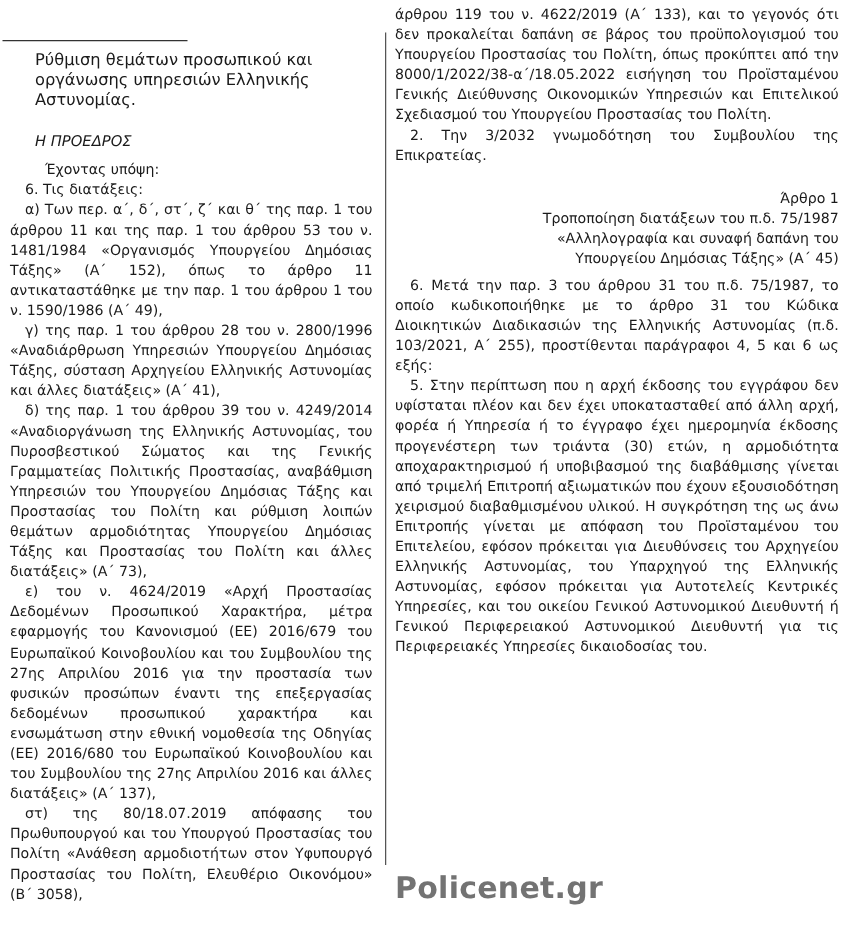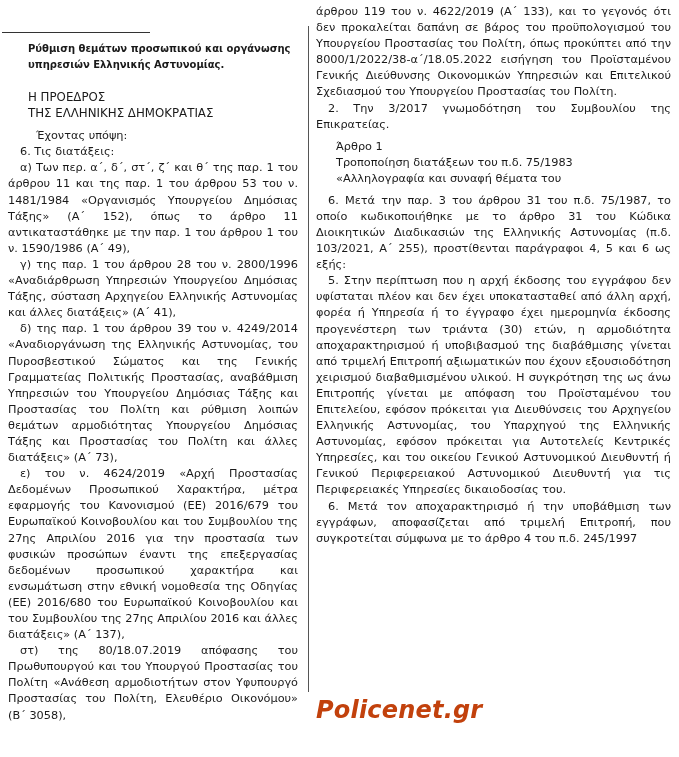--- a/index.html
+++ b/index.html
@@ -3,60 +3,59 @@
 <meta charset="utf-8">
 <style>
   html, body { margin: 0; padding: 0; background: #ffffff; }
   body { width: 679px; height: 757px; position: relative; overflow: hidden;
          font-family: "DejaVu Sans", sans-serif; color: #1a1a1a; }
   .topline { position: absolute; left: 2px; top: 32px; width: 148px; height: 1px; background: #333; }
   .col { position: absolute; font-size: 11.3px; line-height: 16.1px; }
   .col-left { left: 8px; top: 41px; width: 290px; }
   .col-right { left: 316px; top: 4px; width: 355px; }
   .divider { position: absolute; left: 308px; top: 26px; width: 1px; height: 666px; background: #555; }
-  .title { font-weight: bold; padding-left: 20px; margin: 0 0 8px 0; font-size: 10px; }
-  .issuer { padding-left: 20px; margin: 16px 0 7px 0; font-size: 11.8px; }
+  .title { font-weight: normal; padding-left: 20px; margin: 0 0 8px 0; font-size: 13px; }
+  .issuer { padding-left: 20px; margin: 16px 0 7px 0; font-size: 11.8px; font-style: italic; }
   .issuer div { line-height: 16px; }
   p { margin: 0; text-align: justify; }
   p.ind { text-indent: 12px; }
   p.first { text-indent: 4px; margin-left: 24px; }
-  .article { padding-left: 20px; margin: 6px 0 6px 0; }
+  .article { padding-left: 20px; margin: 18px 0 6px 0; text-align: right; }
   .article div { line-height: 16px; }
   .watermark { position: absolute; left: 316px; top: 696px; font-family: "DejaVu Sans", sans-serif;
                font-weight: bold; font-size: 24px; color: #2a9ad8; letter-spacing: 0.2px; }
 </style>
 </head>
 <body>
 
 <div class="topline"></div>
 
 <div class="col col-left">
   <div class="title">Ρύθμιση θεμάτων προσωπικού και οργάνωσης υπηρεσιών Ελληνικής Αστυνομίας.</div>
   <div class="issuer">
     <div>Η ΠΡΟΕΔΡΟΣ</div>
-    <div>ΤΗΣ ΕΛΛΗΝΙΚΗΣ ΔΗΜΟΚΡΑΤΙΑΣ</div>
   </div>
   <p class="first">Έχοντας υπόψη:</p>
   <p class="ind">6. Τις διατάξεις:</p>
   <p class="ind">α) Των περ. α΄, δ΄, στ΄, ζ΄ και θ΄ της παρ. 1 του άρθρου 11 και της παρ. 1 του άρθρου 53 του ν. 1481/1984 «Οργανισμός Υπουργείου Δημόσιας Τάξης» (Α΄ 152), όπως το άρθρο 11 αντικαταστάθηκε με την παρ. 1 του άρθρου 1 του ν. 1590/1986 (Α΄ 49),</p>
   <p class="ind">γ) της παρ. 1 του άρθρου 28 του ν. 2800/1996 «Αναδιάρθρωση Υπηρεσιών Υπουργείου Δημόσιας Τάξης, σύσταση Αρχηγείου Ελληνικής Αστυνομίας και άλλες διατάξεις» (Α΄ 41),</p>
   <p class="ind">δ) της παρ. 1 του άρθρου 39 του ν. 4249/2014 «Αναδιοργάνωση της Ελληνικής Αστυνομίας, του Πυροσβεστικού Σώματος και της Γενικής Γραμματείας Πολιτικής Προστασίας, αναβάθμιση Υπηρεσιών του Υπουργείου Δημόσιας Τάξης και Προστασίας του Πολίτη και ρύθμιση λοιπών θεμάτων αρμοδιότητας Υπουργείου Δημόσιας Τάξης και Προστασίας του Πολίτη και άλλες διατάξεις» (Α΄ 73),</p>
   <p class="ind">ε) του ν. 4624/2019 «Αρχή Προστασίας Δεδομένων Προσωπικού Χαρακτήρα, μέτρα εφαρμογής του Κανονισμού (ΕΕ) 2016/679 του Ευρωπαϊκού Κοινοβουλίου και του Συμβουλίου της 27ης Απριλίου 2016 για την προστασία των φυσικών προσώπων έναντι της επεξεργασίας δεδομένων προσωπικού χαρακτήρα και ενσωμάτωση στην εθνική νομοθεσία της Οδηγίας (ΕΕ) 2016/680 του Ευρωπαϊκού Κοινοβουλίου και του Συμβουλίου της 27ης Απριλίου 2016 και άλλες διατάξεις» (Α΄ 137),</p>
   <p class="ind">στ) της 80/18.07.2019 απόφασης του Πρωθυπουργού και του Υπουργού Προστασίας του Πολίτη «Ανάθεση αρμοδιοτήτων στον Υφυπουργό Προστασίας του Πολίτη, Ελευθέριο Οικονόμου» (Β΄ 3058),</p>
 
 </div>
 
 <div class="divider"></div>
 
 <div class="col col-right">
   <p>άρθρου 119 του ν. 4622/2019 (Α΄ 133), και το γεγονός ότι δεν προκαλείται δαπάνη σε βάρος του προϋπολογισμού του Υπουργείου Προστασίας του Πολίτη, όπως προκύπτει από την 8000/1/2022/38-α΄/18.05.2022 εισήγηση του Προϊσταμένου Γενικής Διεύθυνσης Οικονομικών Υπηρεσιών και Επιτελικού Σχεδιασμού του Υπουργείου Προστασίας του Πολίτη.</p>
-  <p class="ind">2. Την 3/2017 γνωμοδότηση του Συμβουλίου της Επικρατείας.</p>
+  <p class="ind">2. Την 3/2032 γνωμοδότηση του Συμβουλίου της Επικρατείας.</p>
   <div class="article">
     <div>Άρθρο 1</div>
-    <div>Τροποποίηση διατάξεων του π.δ. 75/1983</div>
-    <div>«Αλληλογραφία και συναφή θέματα του</div>
+    <div>Τροποποίηση διατάξεων του π.δ. 75/1987</div>
+    <div>«Αλληλογραφία και συναφή δαπάνη του</div>
+    <div>Υπουργείου Δημόσιας Τάξης» (Α΄ 45)</div>
   </div>
   <p class="ind">6. Μετά την παρ. 3 του άρθρου 31 του π.δ. 75/1987, το οποίο κωδικοποιήθηκε με το άρθρο 31 του Κώδικα Διοικητικών Διαδικασιών της Ελληνικής Αστυνομίας (π.δ. 103/2021, Α΄ 255), προστίθενται παράγραφοι 4, 5 και 6 ως εξής:</p>
   <p class="ind">5. Στην περίπτωση που η αρχή έκδοσης του εγγράφου δεν υφίσταται πλέον και δεν έχει υποκατασταθεί από άλλη αρχή, φορέα ή Υπηρεσία ή το έγγραφο έχει ημερομηνία έκδοσης προγενέστερη των τριάντα (30) ετών, η αρμοδιότητα αποχαρακτηρισμού ή υποβιβασμού της διαβάθμισης γίνεται από τριμελή Επιτροπή αξιωματικών που έχουν εξουσιοδότηση χειρισμού διαβαθμισμένου υλικού. Η συγκρότηση της ως άνω Επιτροπής γίνεται με απόφαση του Προϊσταμένου του Επιτελείου, εφόσον πρόκειται για Διευθύνσεις του Αρχηγείου Ελληνικής Αστυνομίας, του Υπαρχηγού της Ελληνικής Αστυνομίας, εφόσον πρόκειται για Αυτοτελείς Κεντρικές Υπηρεσίες, και του οικείου Γενικού Αστυνομικού Διευθυντή ή Γενικού Περιφερειακού Αστυνομικού Διευθυντή για τις Περιφερειακές Υπηρεσίες δικαιοδοσίας του.</p>
-  <p class="ind">6. Μετά τον αποχαρακτηρισμό ή την υποβάθμιση των εγγράφων, αποφασίζεται από τριμελή Επιτροπή, που συγκροτείται σύμφωνα με το άρθρο 4 του π.δ. 245/1997</p>
 </div>
 
-<div class="watermark" style="color: #c2410c; font-style: italic;">Policenet.gr</div>
+<div class="watermark" style="color: #737373;">Policenet.gr</div>
 
 </body></html>

